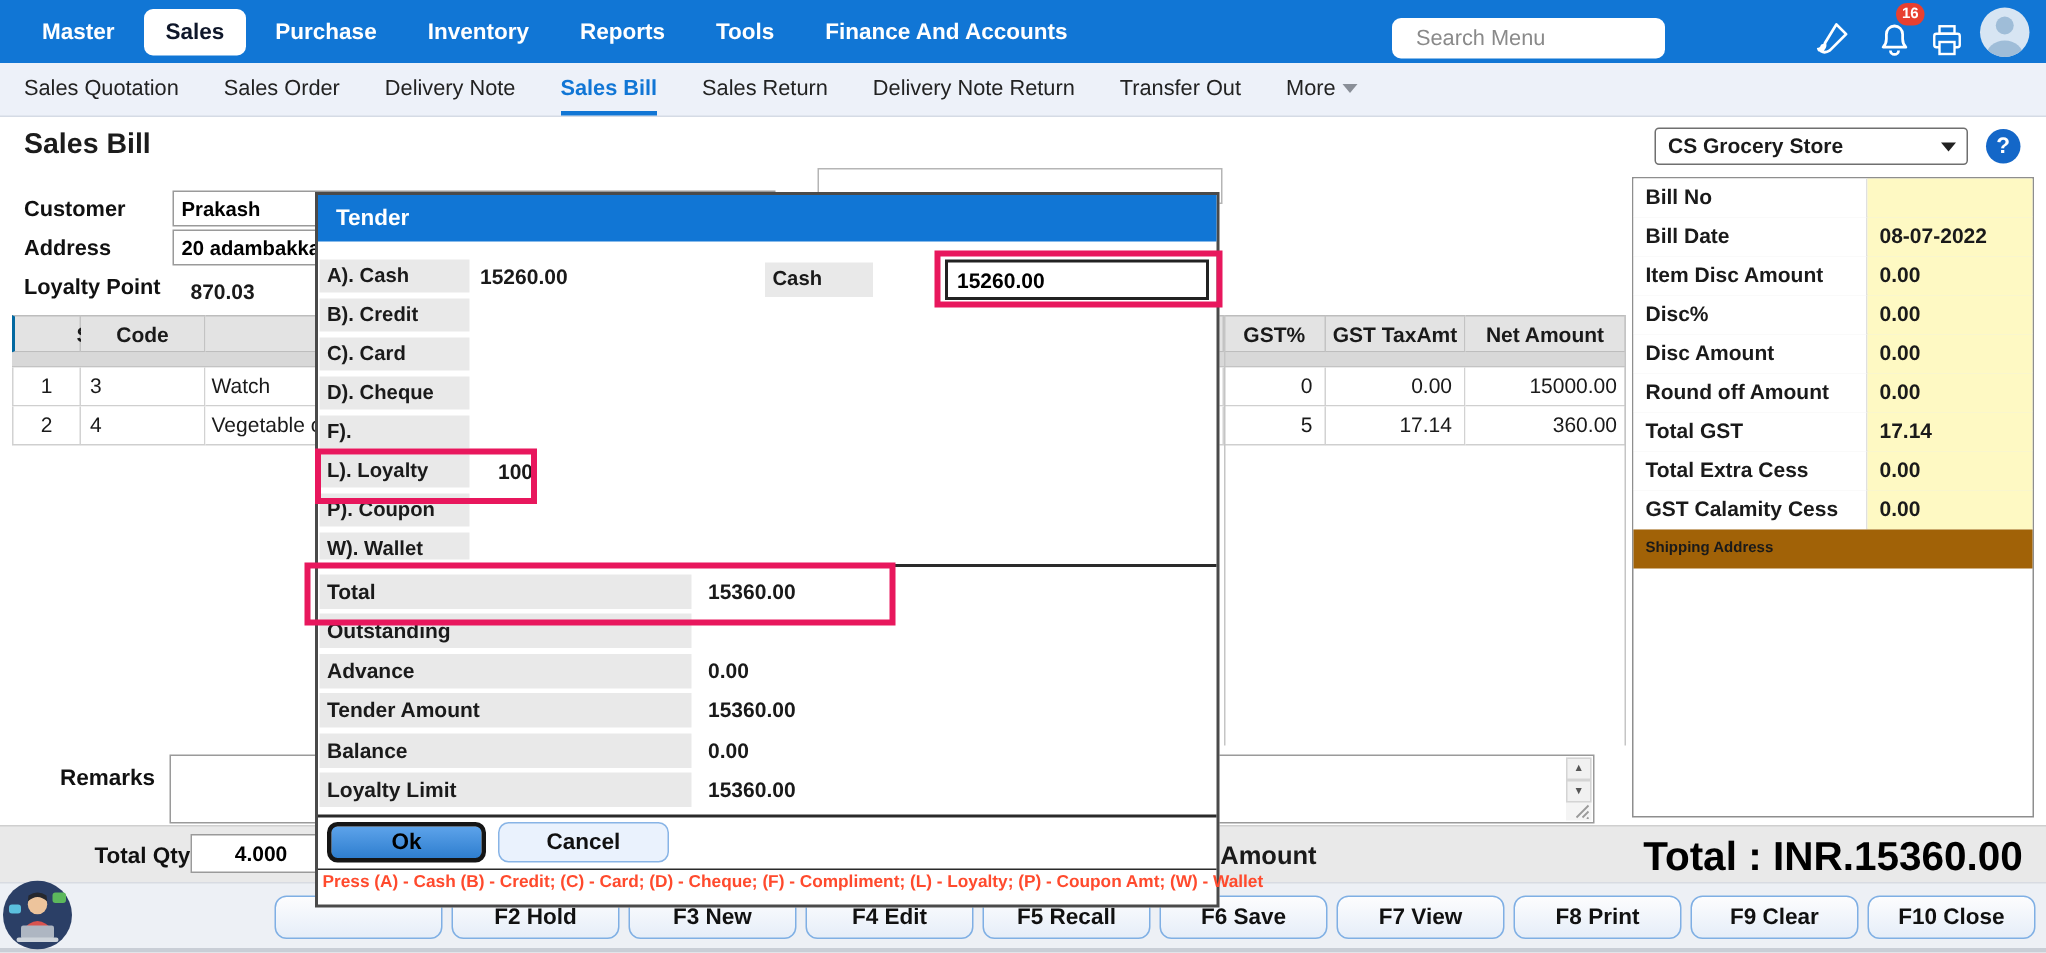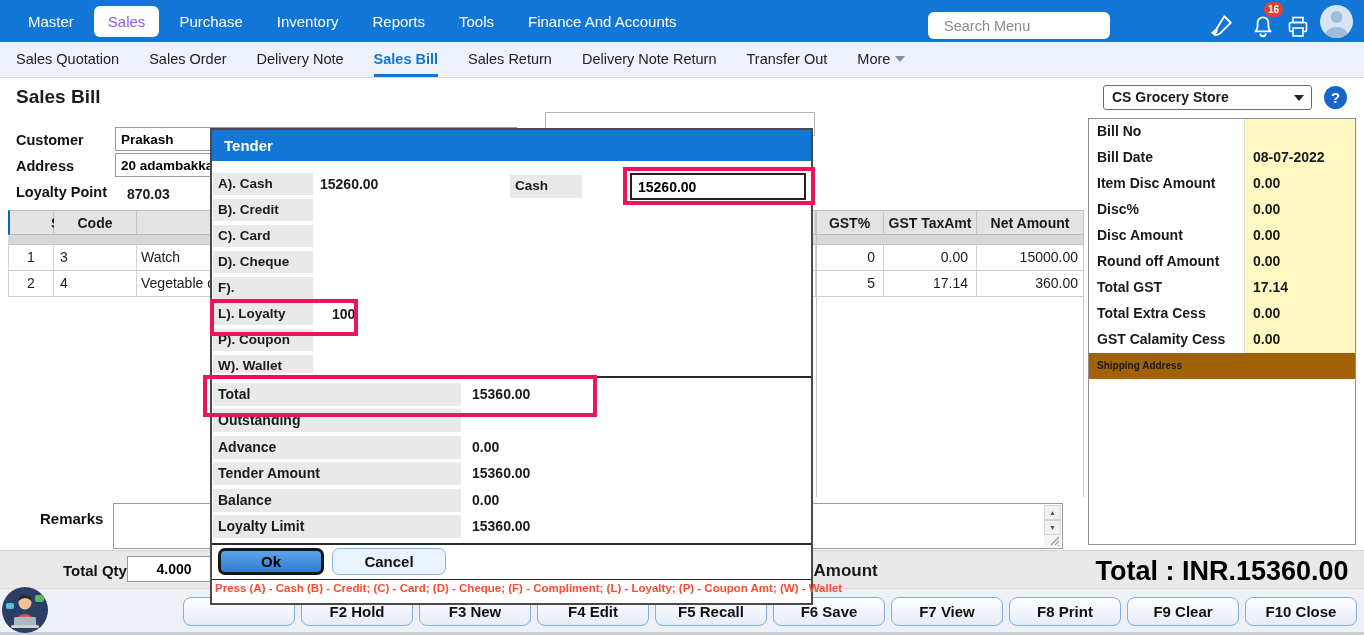--- a/index.html
+++ b/index.html
@@ -3,22 +3,22 @@
 <meta charset="utf-8">
 <style>
   * { margin:0; padding:0; box-sizing:border-box; }
   html,body { width:1364px; height:635px; overflow:hidden; }
   body { font-family:"Liberation Sans", sans-serif; background:#fff; position:relative; color:#1a1a1a; }
   .abs { position:absolute; }
 
   
   .navbar { left:0; top:0; width:1364px; height:42px; background:#1176d5; display:flex; align-items:center; }
   .nav-items { display:flex; align-items:center; gap:6px; padding-left:14px; }
-  .nav-item { color:#fff; font-weight:400; font-size:15px; padding:7px 14px; border-radius:6px; white-space:nowrap; cursor:pointer; }
-  .nav-item.active { background:#fff; color:#8b5cf6; }
+  .nav-item { color:#fff; font-weight:700; font-size:15px; padding:7px 14px; border-radius:6px; white-space:nowrap; cursor:pointer; }
+  .nav-item.active { background:#fff; color:#0f172a; }
   .search-input { position:absolute; left:928px; top:12px; width:182px; height:27px; border:none; border-radius:6px; padding:0 16px; font-size:14.5px; font-family:"Liberation Sans",sans-serif; outline:none; }
   .search-input::placeholder { color:#8a8a8a; }
   .top-icon { position:absolute; top:13px; width:26px; height:26px; }
   .badge { position:absolute; left:1264px; top:2px; min-width:19px; height:15px; background:#e8402f; border-radius:8px; color:#fff; font-size:10px; font-weight:700; text-align:center; line-height:15px; padding:0 3px; z-index:2; }
   .avatar { position:absolute; left:1320px; top:5px; width:33px; height:33px; border-radius:50%; background:#d7e5f3; overflow:hidden; }
 
   
   .subnav { left:0; top:42px; width:1364px; height:36px; background:#edf1f9; border-bottom:1px solid #d5dbe5; display:flex; align-items:stretch; gap:30px; padding-left:16px; }
   .subnav-item { font-size:14.5px; color:#222; display:flex; align-items:center; gap:5px; padding-top:2px; border-bottom:3px solid transparent; cursor:pointer; white-space:nowrap; }
   .subnav-item.active { color:#1176d5; font-weight:700; border-bottom-color:#1176d5; }

